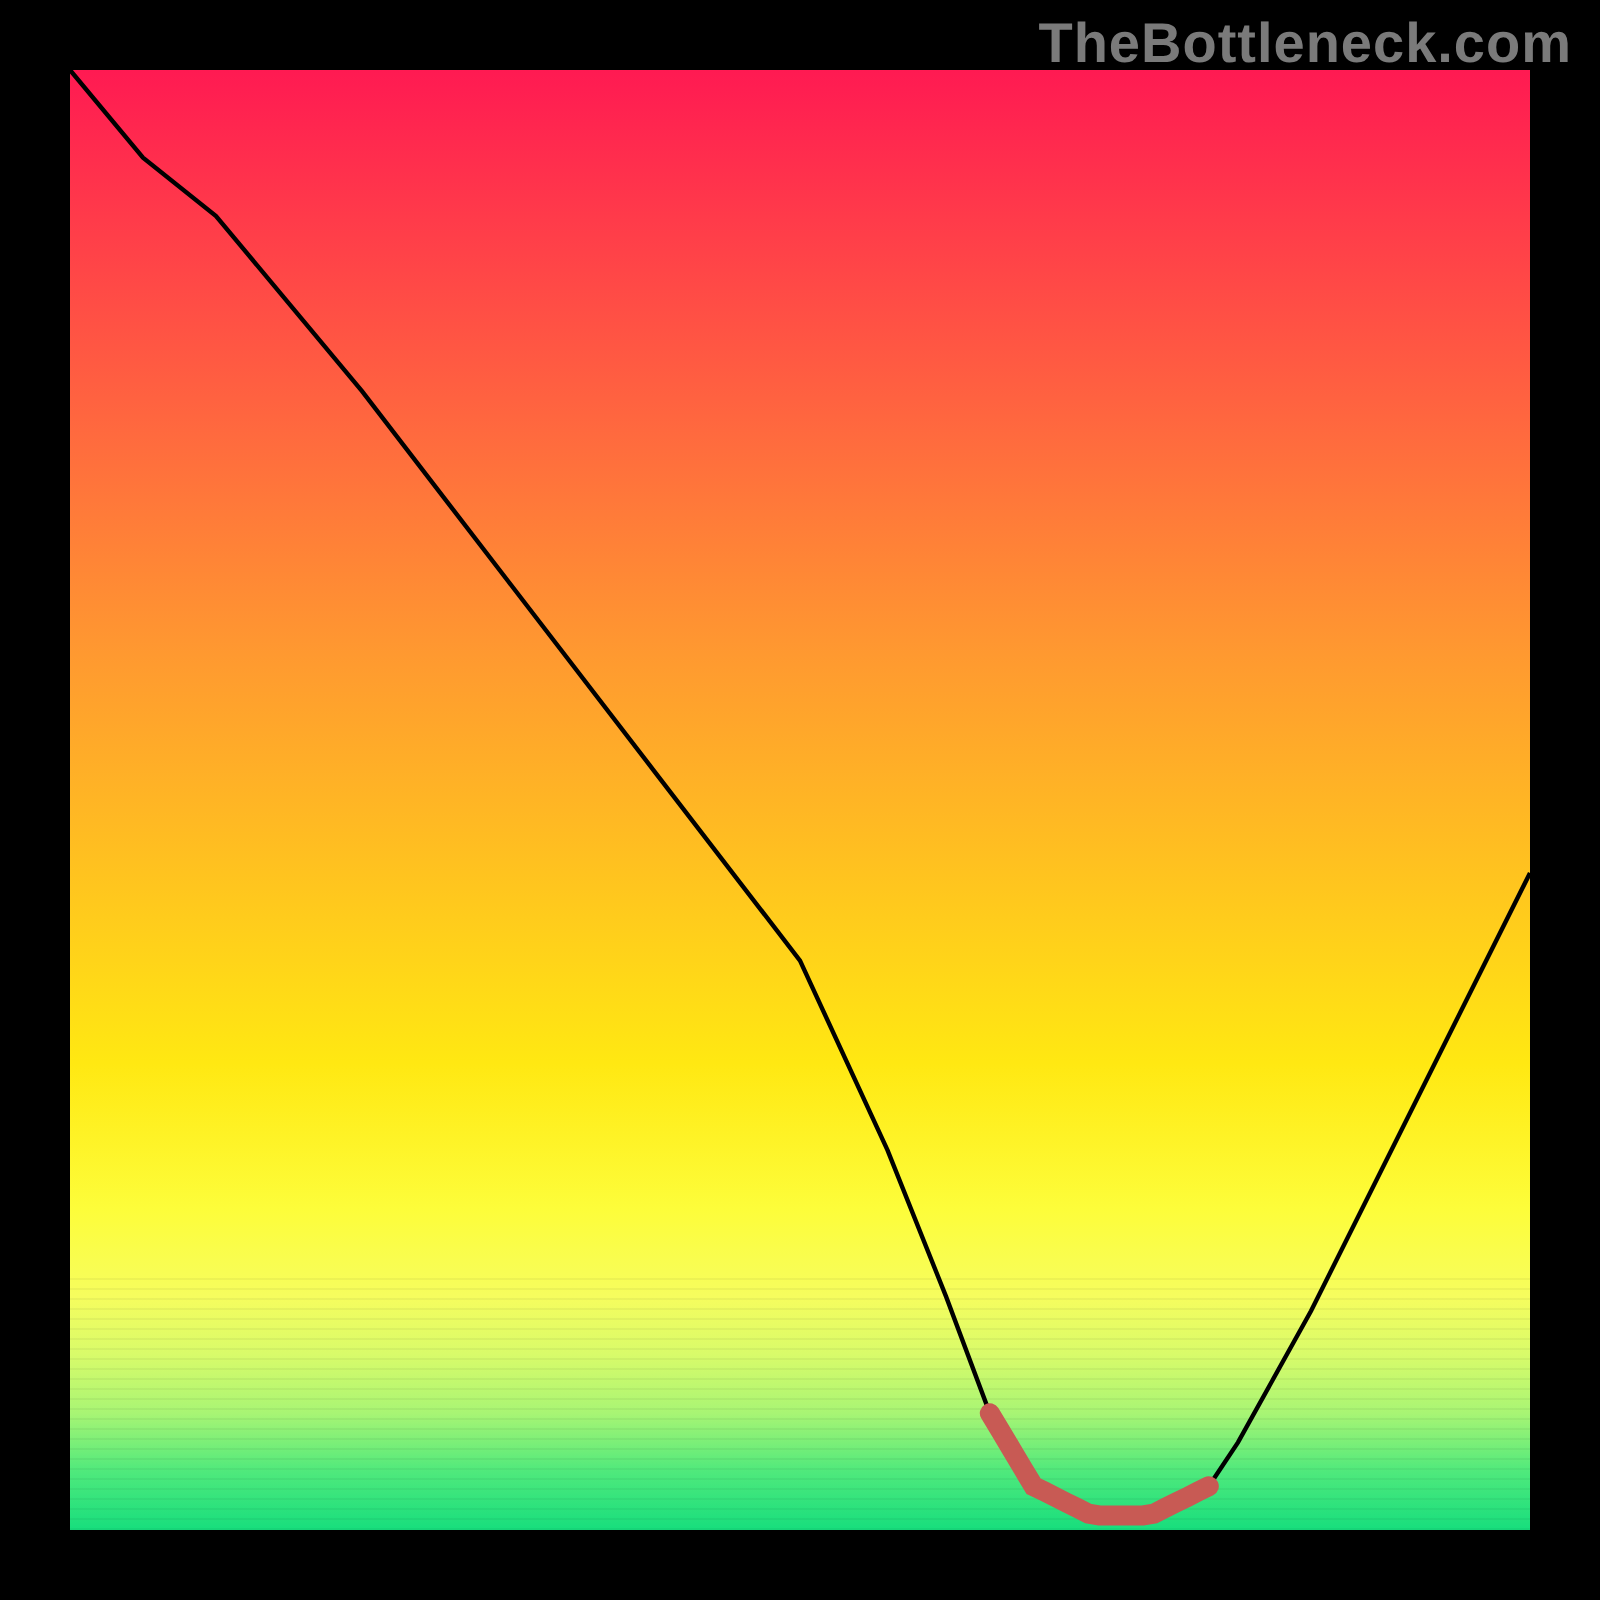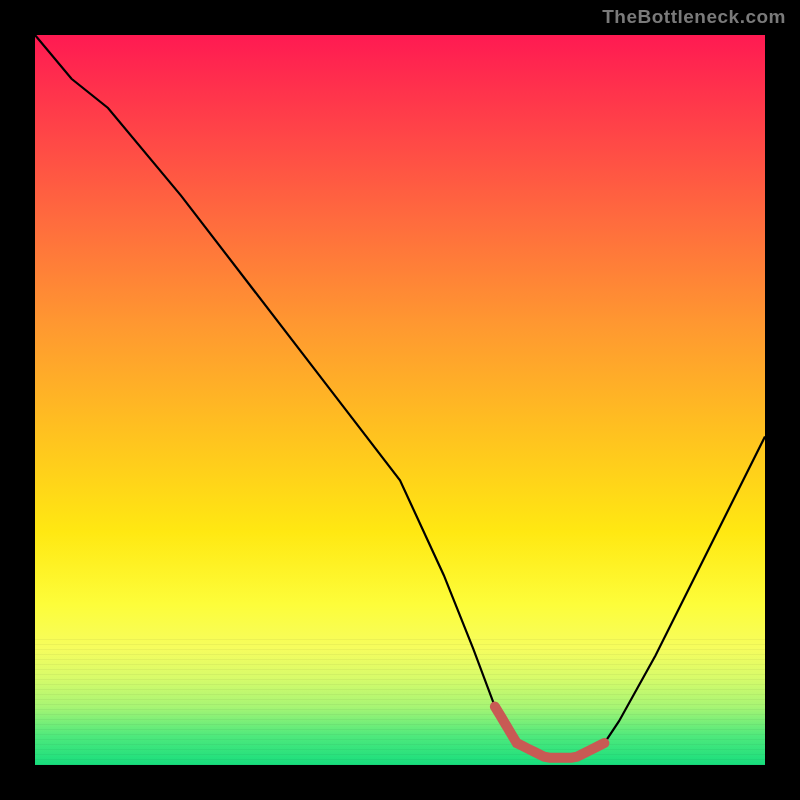--- a/index.html
+++ b/index.html
@@ -8,21 +8,21 @@
     position: relative;
     width: 800px;
     height: 800px;
     background: #000;
   }
   .watermark {
     position: absolute;
     top: 6px;
     right: 14px;
     font-family: Arial, Helvetica, sans-serif;
-    font-size: 19px;
+    font-size: 28px;
     font-weight: 600;
     color: #7a7a7a;
     letter-spacing: 0.5px;
     z-index: 20;
   }
   .plot {
     position: absolute;
     left: 35px;
     top: 35px;
     width: 730px;

